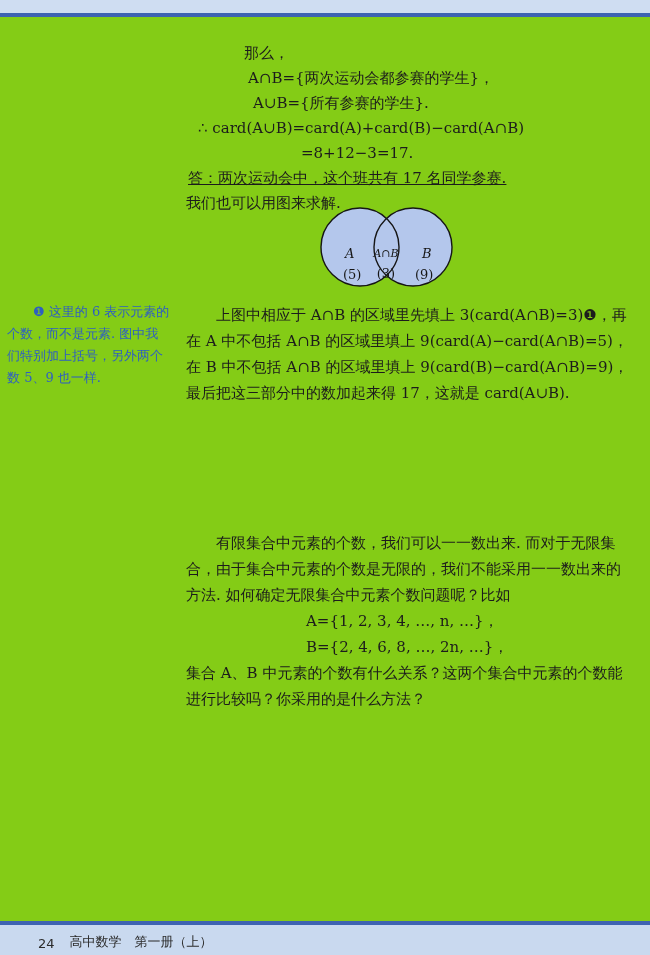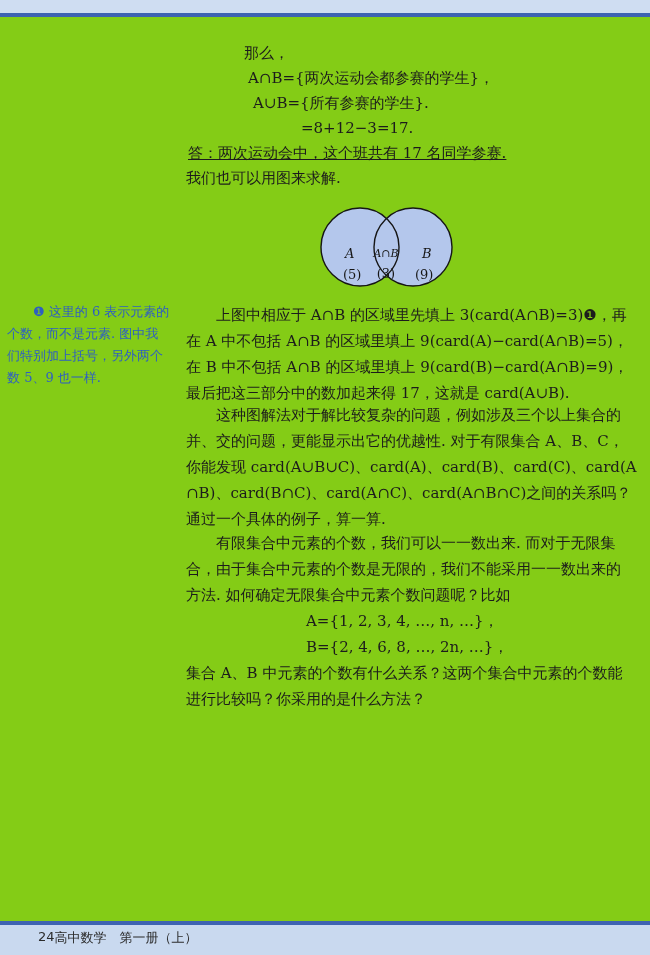--- a/index.html
+++ b/index.html
@@ -9,21 +9,21 @@
     color:#1c1c1c;overflow:hidden;
   }
   
   .band-top{position:absolute;left:0;top:0;width:650px;height:13px;background:#cfddf2;}
   .rule-top{position:absolute;left:0;top:13px;width:650px;height:4px;background:#3e63b2;}
   .rule-bottom{position:absolute;left:0;top:921px;width:650px;height:4px;background:#3e63b2;}
   .band-bottom{position:absolute;left:0;top:925px;width:650px;height:30px;background:#c9d9ef;}
   .footer-text{
     position:absolute;left:38px;top:929px;height:22px;
     font-family:"DejaVu Sans","Liberation Sans",sans-serif;
-    font-size:13px;color:#2b2b2b;display:flex;align-items:flex-start;
+    font-size:13px;color:#2b2b2b;display:flex;gap:15px;align-items:flex-end;
   }
   
   .block{position:absolute;left:186px;width:452px;font-size:15px;}
   .block .line{height:25px;line-height:25px;white-space:nowrap;}
   .para .line{height:26px;line-height:26px;}
   .intro{top:41px;}
   .para1{top:302px;}
   .para2{top:402px;}
   .para3{top:530px;}
   
@@ -57,20 +57,21 @@
 
 <div class="page">
 
   <div class="band-top"></div>
   <div class="rule-top"></div>
 
   <div class="block intro">
     <div class="line in58">那么，</div>
     <div class="line in62">A∩B={两次运动会都参赛的学生}，</div>
     <div class="line in67">A∪B={所有参赛的学生}.</div>
+    <div class="line in12">∴ card(A∪B)=card(A)+card(B)−card(A∩B)</div>
     <div class="line in115">=8+12−3=17.</div>
     <div class="line in2">答：两次运动会中，这个班共有 17 名同学参赛.</div>
     <div class="line in0">我们也可以用图来求解.</div>
   </div>
 
   <svg class="venn" width="148" height="95" viewBox="0 0 148 95">
     <circle class="vfill" cx="45" cy="47" r="39"></circle>
     <circle class="vfill" cx="98" cy="47" r="39"></circle>
     <circle class="vstroke" cx="45" cy="47" r="39"></circle>
     <circle class="vstroke" cx="98" cy="47" r="39"></circle>
@@ -89,27 +90,20 @@
     <div class="nline">数 5、9 也一样.</div>
   </div>
 
   <div class="block para para1">
     <div class="line in30">上图中相应于 A∩B 的区域里先填上 3(card(A∩B)=3)❶，再</div>
     <div class="line in0">在 A 中不包括 A∩B 的区域里填上 9(card(A)−card(A∩B)=5)，</div>
     <div class="line in0">在 B 中不包括 A∩B 的区域里填上 9(card(B)−card(A∩B)=9)，</div>
     <div class="line in0">最后把这三部分中的数加起来得 17，这就是 card(A∪B).</div>
   </div>
 
-  <div class="block para para2">
-    <div class="line in30">这种图解法对于解比较复杂的问题，例如涉及三个以上集合的</div>
-    <div class="line in0">并、交的问题，更能显示出它的优越性. 对于有限集合 A、B、C，</div>
-    <div class="line in0">你能发现 card(A∪B∪C)、card(A)、card(B)、card(C)、card(A</div>
-    <div class="line in0">∩B)、card(B∩C)、card(A∩C)、card(A∩B∩C)之间的关系吗？</div>
-    <div class="line in0">通过一个具体的例子，算一算.</div>
-  </div>
 
   <div class="block para para3">
     <div class="line in30">有限集合中元素的个数，我们可以一一数出来. 而对于无限集</div>
     <div class="line in0">合，由于集合中元素的个数是无限的，我们不能采用一一数出来的</div>
     <div class="line in0">方法. 如何确定无限集合中元素个数问题呢？比如</div>
     <div class="line in120">A={1, 2, 3, 4, …, n, …}，</div>
     <div class="line in120">B={2, 4, 6, 8, …, 2n, …}，</div>
     <div class="line in0">集合 A、B 中元素的个数有什么关系？这两个集合中元素的个数能</div>
     <div class="line in0">进行比较吗？你采用的是什么方法？</div>
   </div>

